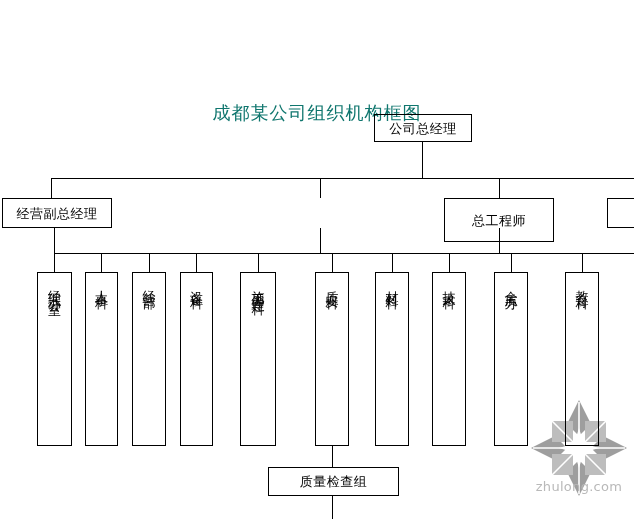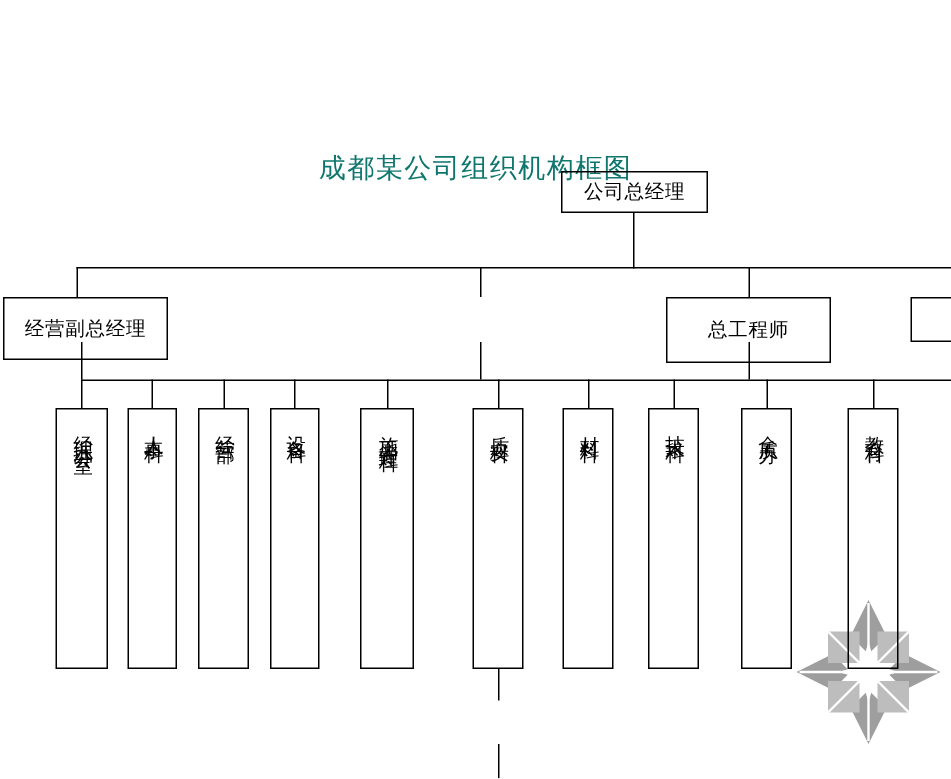--- a/index.html
+++ b/index.html
@@ -147,26 +147,27 @@
       <line x1="50" y1="4" x2="50" y2="96"></line>
       <line x1="4" y1="50" x2="96" y2="50"></line>
       <line x1="18" y1="18" x2="82" y2="82"></line>
       <line x1="82" y1="18" x2="18" y2="82"></line>
     </g>
     <g fill="#ffffff">
       <polygon points="50,30 56,50 50,70 44,50"></polygon>
       <polygon points="30,50 50,44 70,50 50,56"></polygon>
     </g>
   </svg>
+  <div class="watermark-text">zhulong.com</div>
 
   <div class="node horiz" style="left:374px; top:114px; width:98px; height:28px;">
     <span>公司总经理</span>
   </div>
 
-  <div class="node horiz" style="left:2px; top:198px; width:110px; height:42px;">
+  <div class="node horiz" style="left:2px; top:198px; width:110px; height:30px;">
     <span>经营副总经理</span>
   </div>
   <div class="node horiz" style="left:444px; top:198px; width:110px; height:44px;">
     <span>总工程师</span>
   </div>
   <div class="node horiz" style="left:607px; top:198px; width:110px; height:30px;">
     <span></span>
   </div>
 
   <div class="node vert" style="left:37px; top:272px; width:35px; height:174px;">
@@ -193,14 +194,17 @@
   <div class="node vert" style="left:432px; top:272px; width:34px; height:174px;">
     <span class="vtext">技术科</span>
   </div>
   <div class="node vert" style="left:494px; top:272px; width:34px; height:174px;">
     <span class="vtext">全质办</span>
   </div>
   <div class="node vert" style="left:565px; top:272px; width:34px; height:174px;">
     <span class="vtext">教育科</span>
   </div>
 
+  <div class="node horiz" style="left:268px; top:467px; width:131px; height:29px;">
+    <span>质量检查组</span>
+  </div>
 
 </div>
 
 </body></html>

